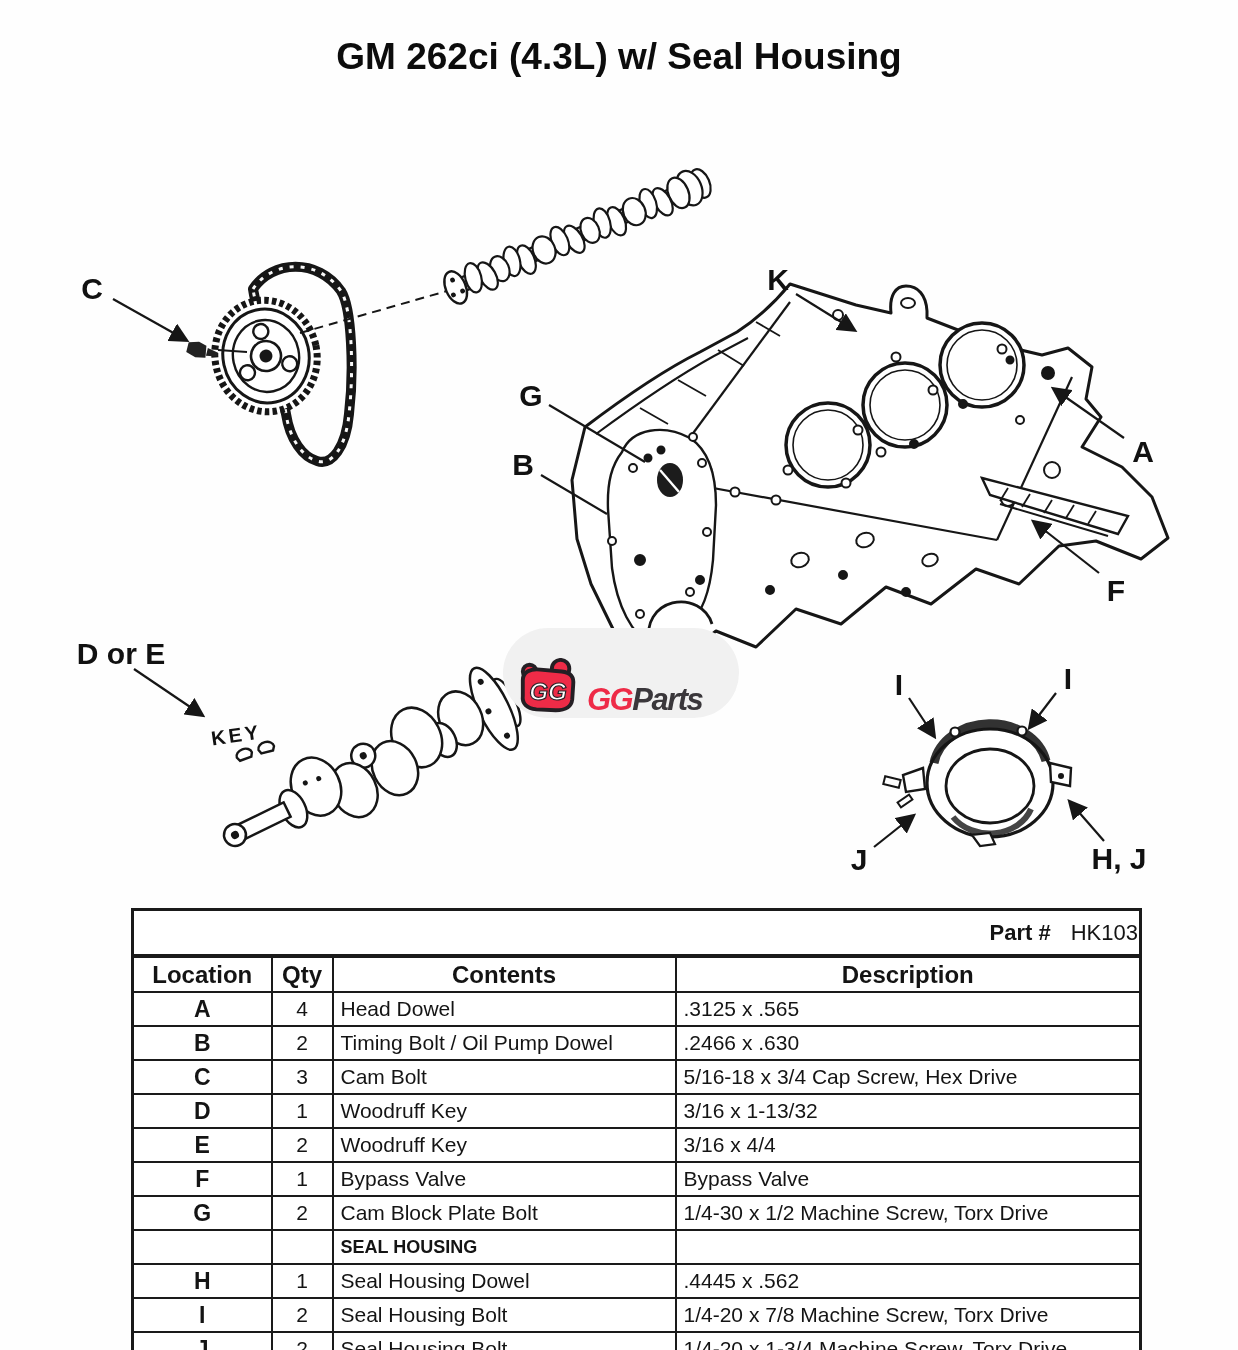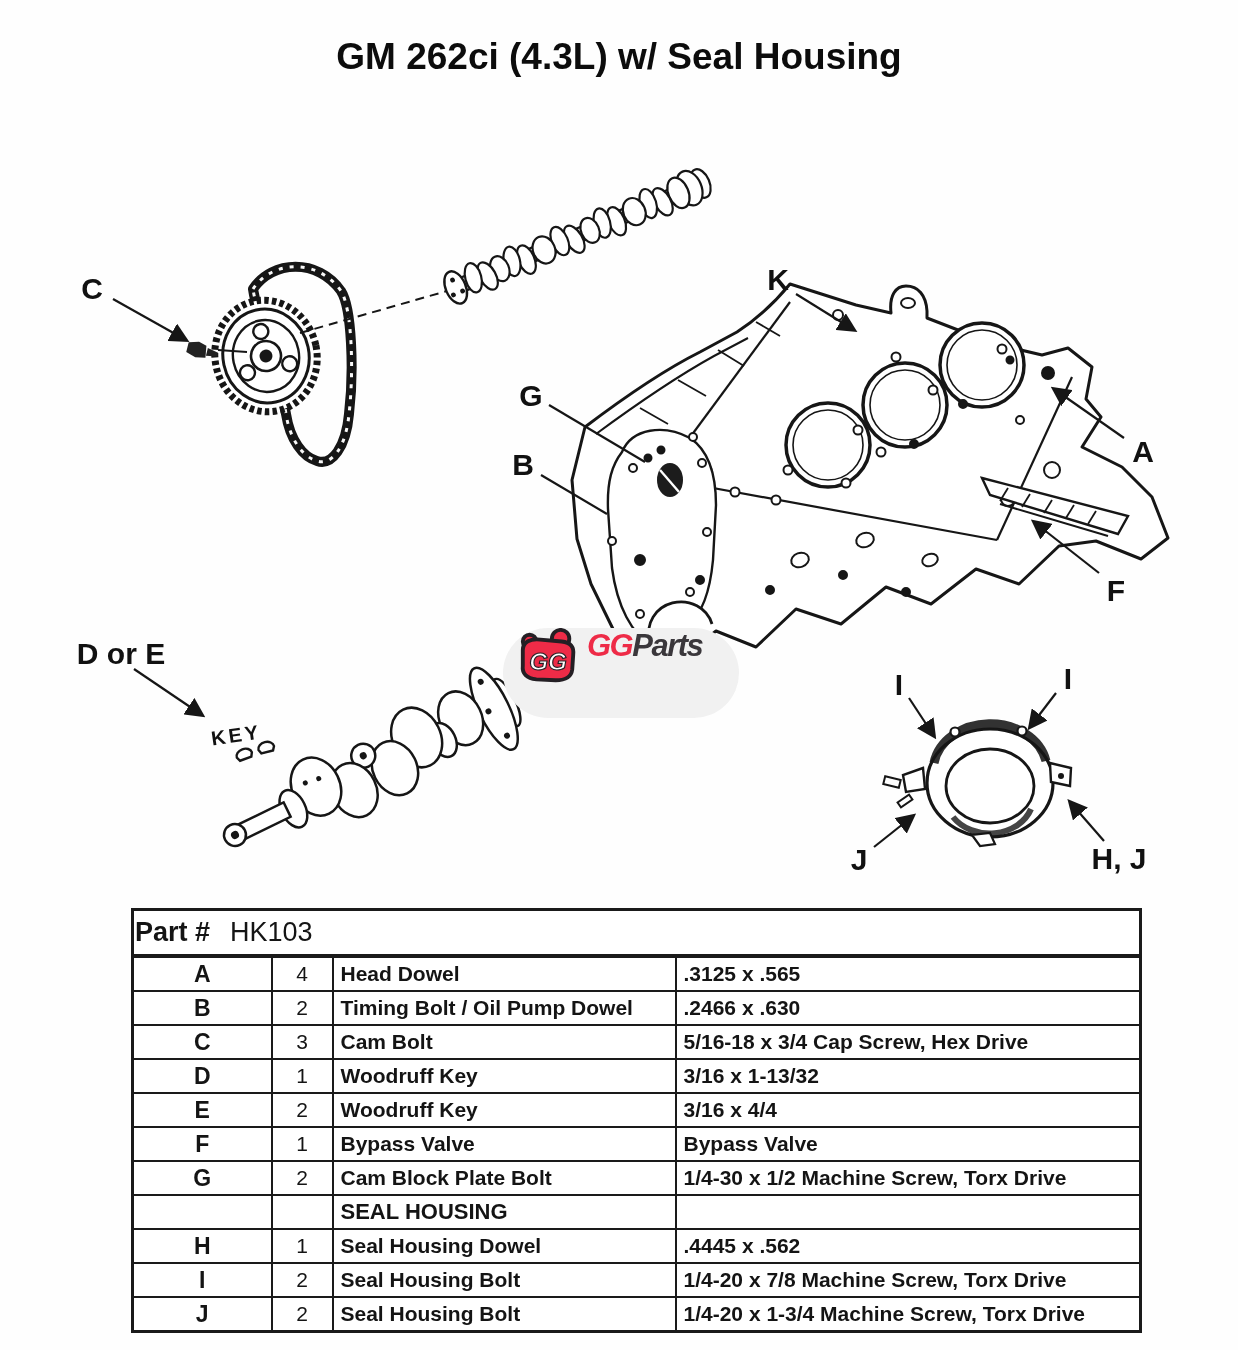--- a/index.html
+++ b/index.html
@@ -13,48 +13,48 @@
     font-weight:bold;font-size:37px;line-height:48px;color:#0c0c0c;letter-spacing:0;
   }
   svg text.lbl{
     font-family:"Liberation Sans",sans-serif;font-weight:bold;font-size:30px;fill:#111;
   }
   svg text.keylbl{font-size:20px;letter-spacing:3px;}
   .diagram{position:absolute;top:0;left:0;}
   
   .wm{
     position:absolute;left:503px;top:628px;width:236px;height:90px;
-    background:#f1f1f1;border-radius:46px;display:flex;align-items:flex-start;
+    background:#f1f1f1;border-radius:46px;display:flex;align-items:flex-end;
     z-index:5;
   }
   .wm .mascot{margin-left:14px;flex:0 0 auto;}
   .wm .brand{
     font-size:31px;font-weight:bold;font-style:italic;letter-spacing:-1.5px;
     margin-left:8px;white-space:nowrap;
   }
   .wm .gg{color:#ee2b47;}
   .wm .parts{color:#3a373b;}
   
   .ptable{
     position:absolute;left:131px;top:908px;width:1008px;
     border-collapse:collapse;table-layout:fixed;background:#fff;z-index:4;
   }
   .ptable td,.ptable th{
     border:2px solid #1a1a1a;vertical-align:middle;overflow:hidden;white-space:nowrap;
   }
   .ptable{border:3px solid #1a1a1a;}
-  .ptable .h1 td{height:41px;text-align:left;font-size:27px;border-bottom-width:4px;}
+  .ptable .h1 td{height:41px;text-align:right;font-size:22px;border-bottom-width:4px;}
   .ptable .h1 .plabel{font-weight:bold;}
   .ptable .h1 .pnum{font-weight:normal;margin-left:20px;}
   .ptable .h2 th{height:31px;font-size:24px;font-weight:bold;text-align:center;}
   .ptable .dr td{height:30px;font-size:21px;}
   .ptable td.loc{font-weight:bold;font-size:23px;text-align:center;}
   .ptable td.qty{text-align:center;}
-  .ptable td.con,.ptable td.desc{text-align:left;padding:0 7px;font-weight:bold;}
-  .ptable tr.section td.con{font-weight:bold;font-size:22px;}
+  .ptable td.con,.ptable td.desc{text-align:left;padding:0 7px;}
+  .ptable tr.section td.con{font-weight:bold;font-size:18px;}
 </style>
 </head>
 <body>
 
 <div class="title">
   <div>GM 262ci (4.3L) w/ Seal Housing</div>
 </div>
 
 <svg class="diagram" width="1238" height="905" viewBox="0 0 1238 905">
   <defs>
@@ -290,20 +290,26 @@
       <col style="width:61px">
       <col style="width:343px">
       <col style="width:465px">
     </colgroup>
   <tbody>
       <tr class="h1">
     <td colspan="4">
       <span class="plabel">Part #</span><span class="pnum">HK103</span>
     </td>
   </tr>
+  <tr class="h2">
+    <th>Location</th>
+    <th>Qty</th>
+    <th>Contents</th>
+    <th>Description</th>
+  </tr>
   <tr class="dr">
     <td class="loc">A</td>
     <td class="qty">4</td>
     <td class="con">Head Dowel</td>
     <td class="desc">.3125 x .565</td>
   </tr>
   <tr class="dr">
     <td class="loc">B</td>
     <td class="qty">2</td>
     <td class="con">Timing Bolt / Oil Pump Dowel</td>

